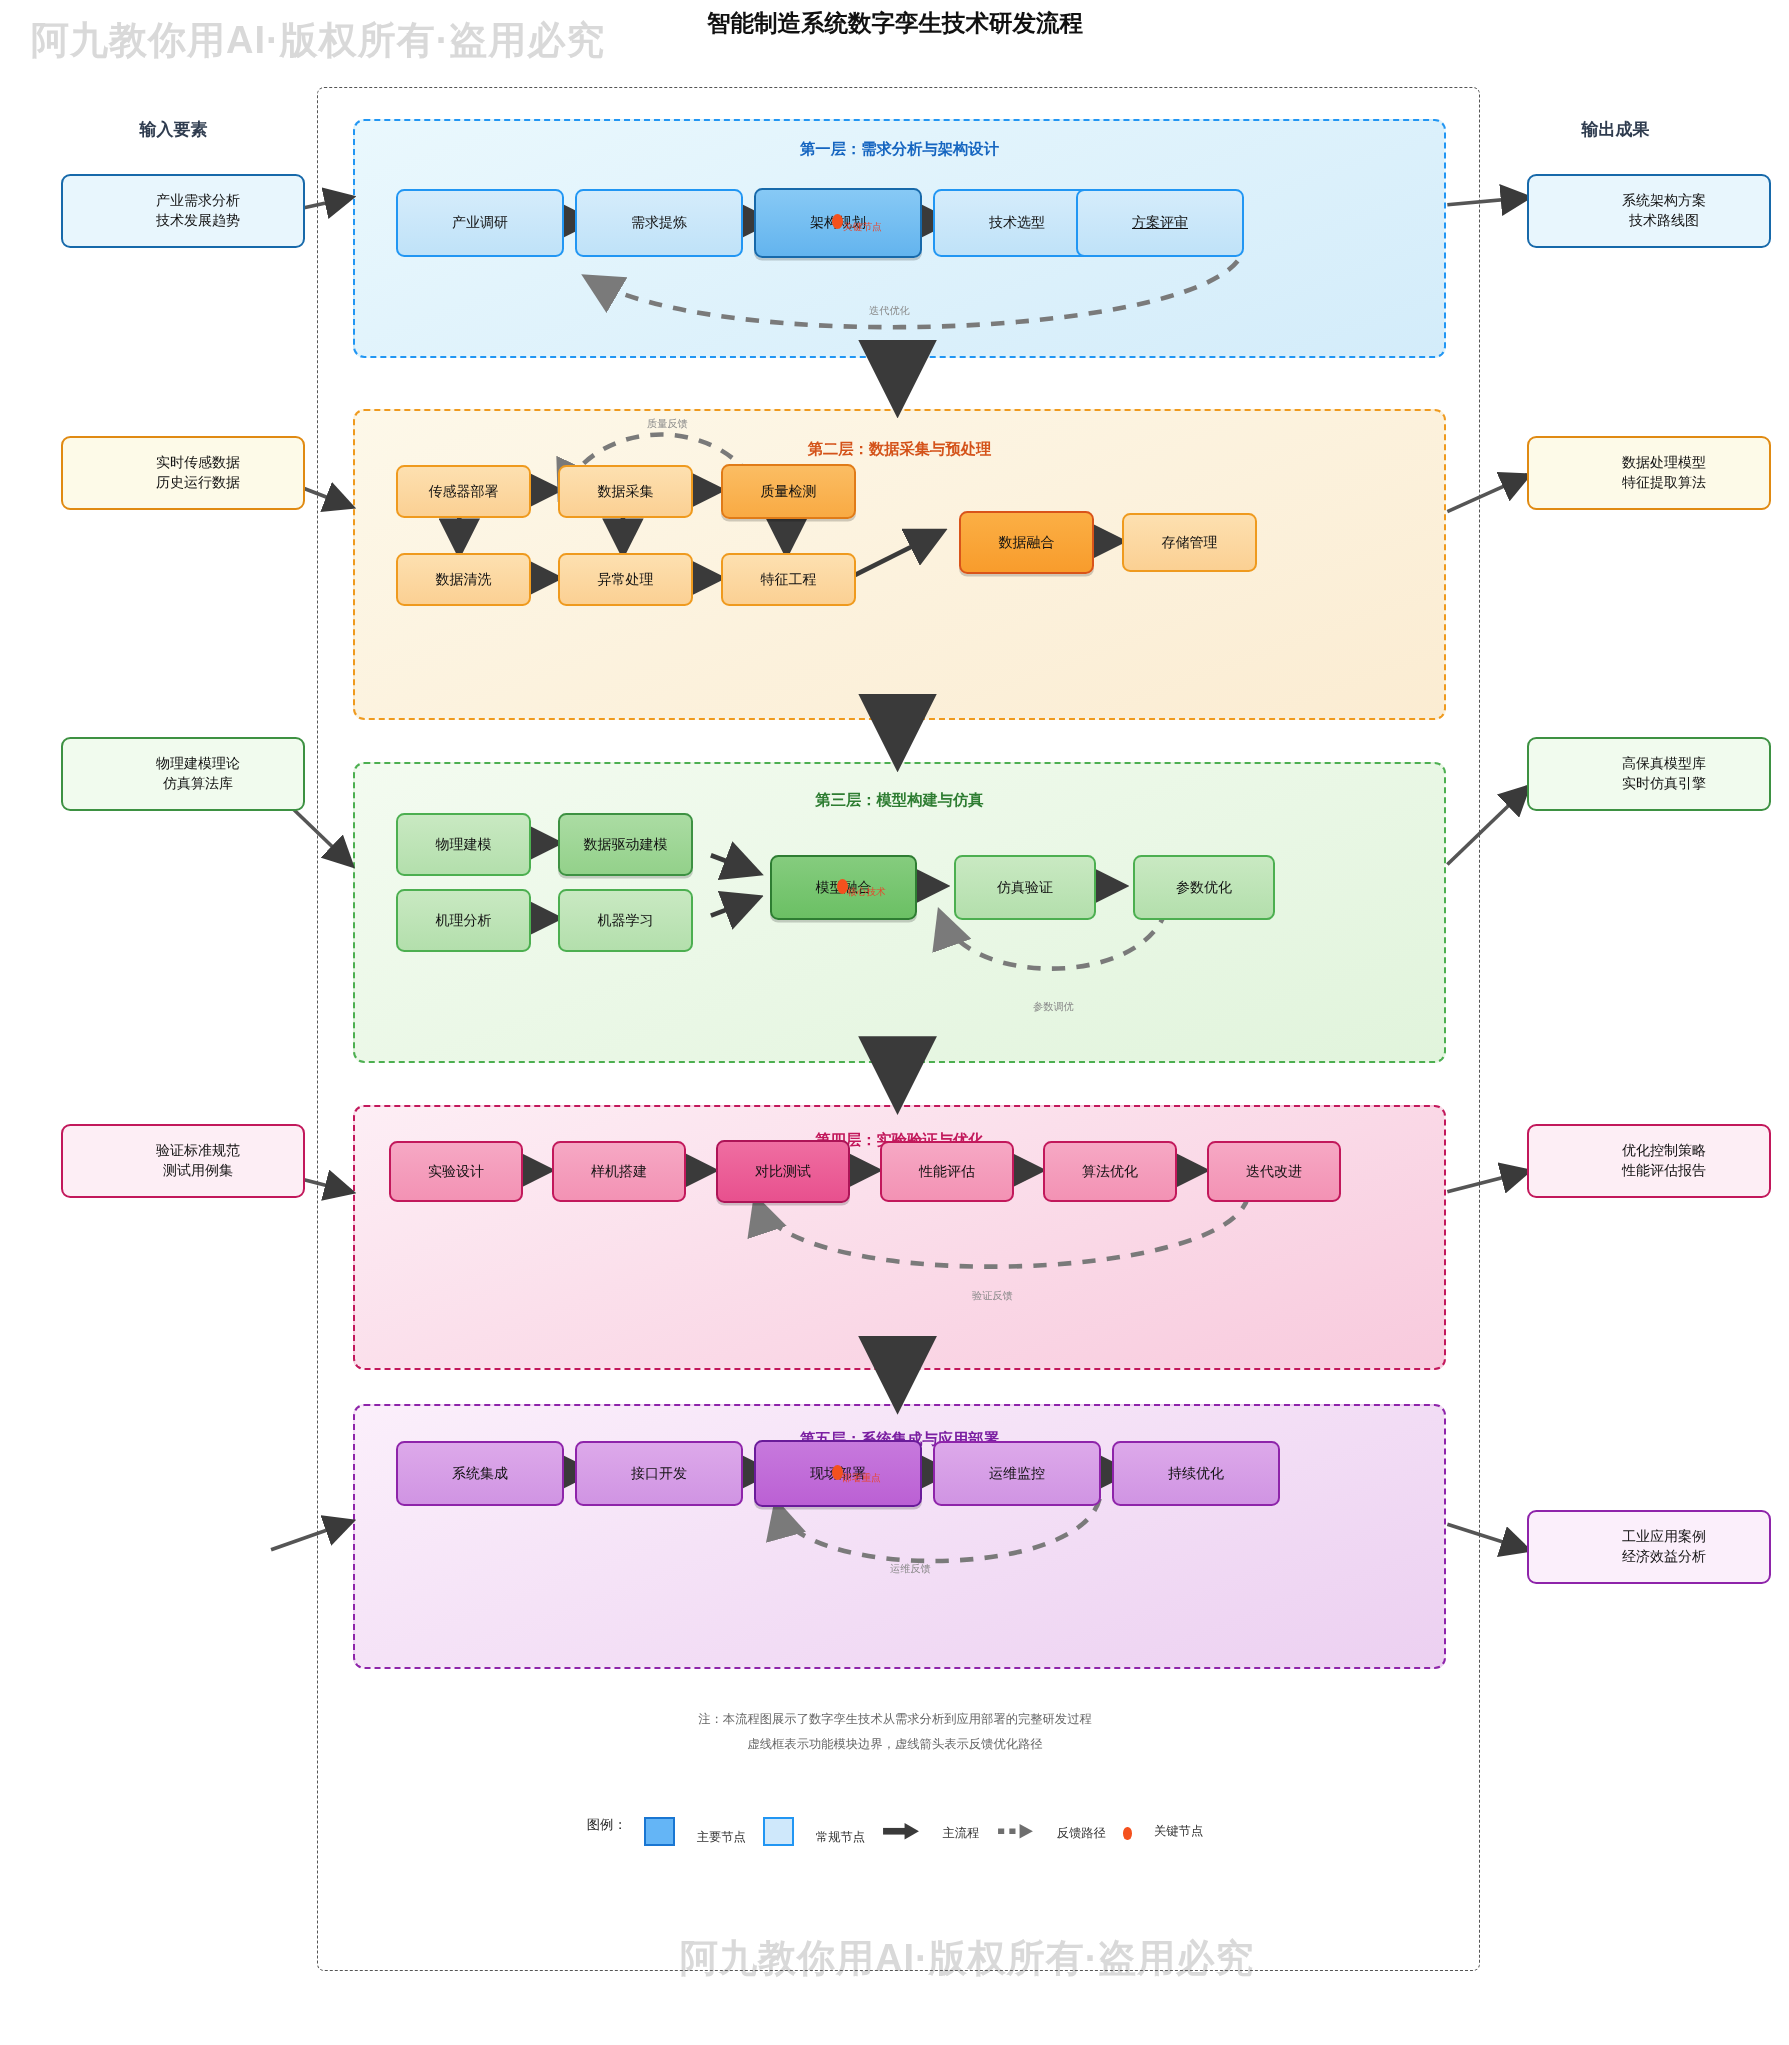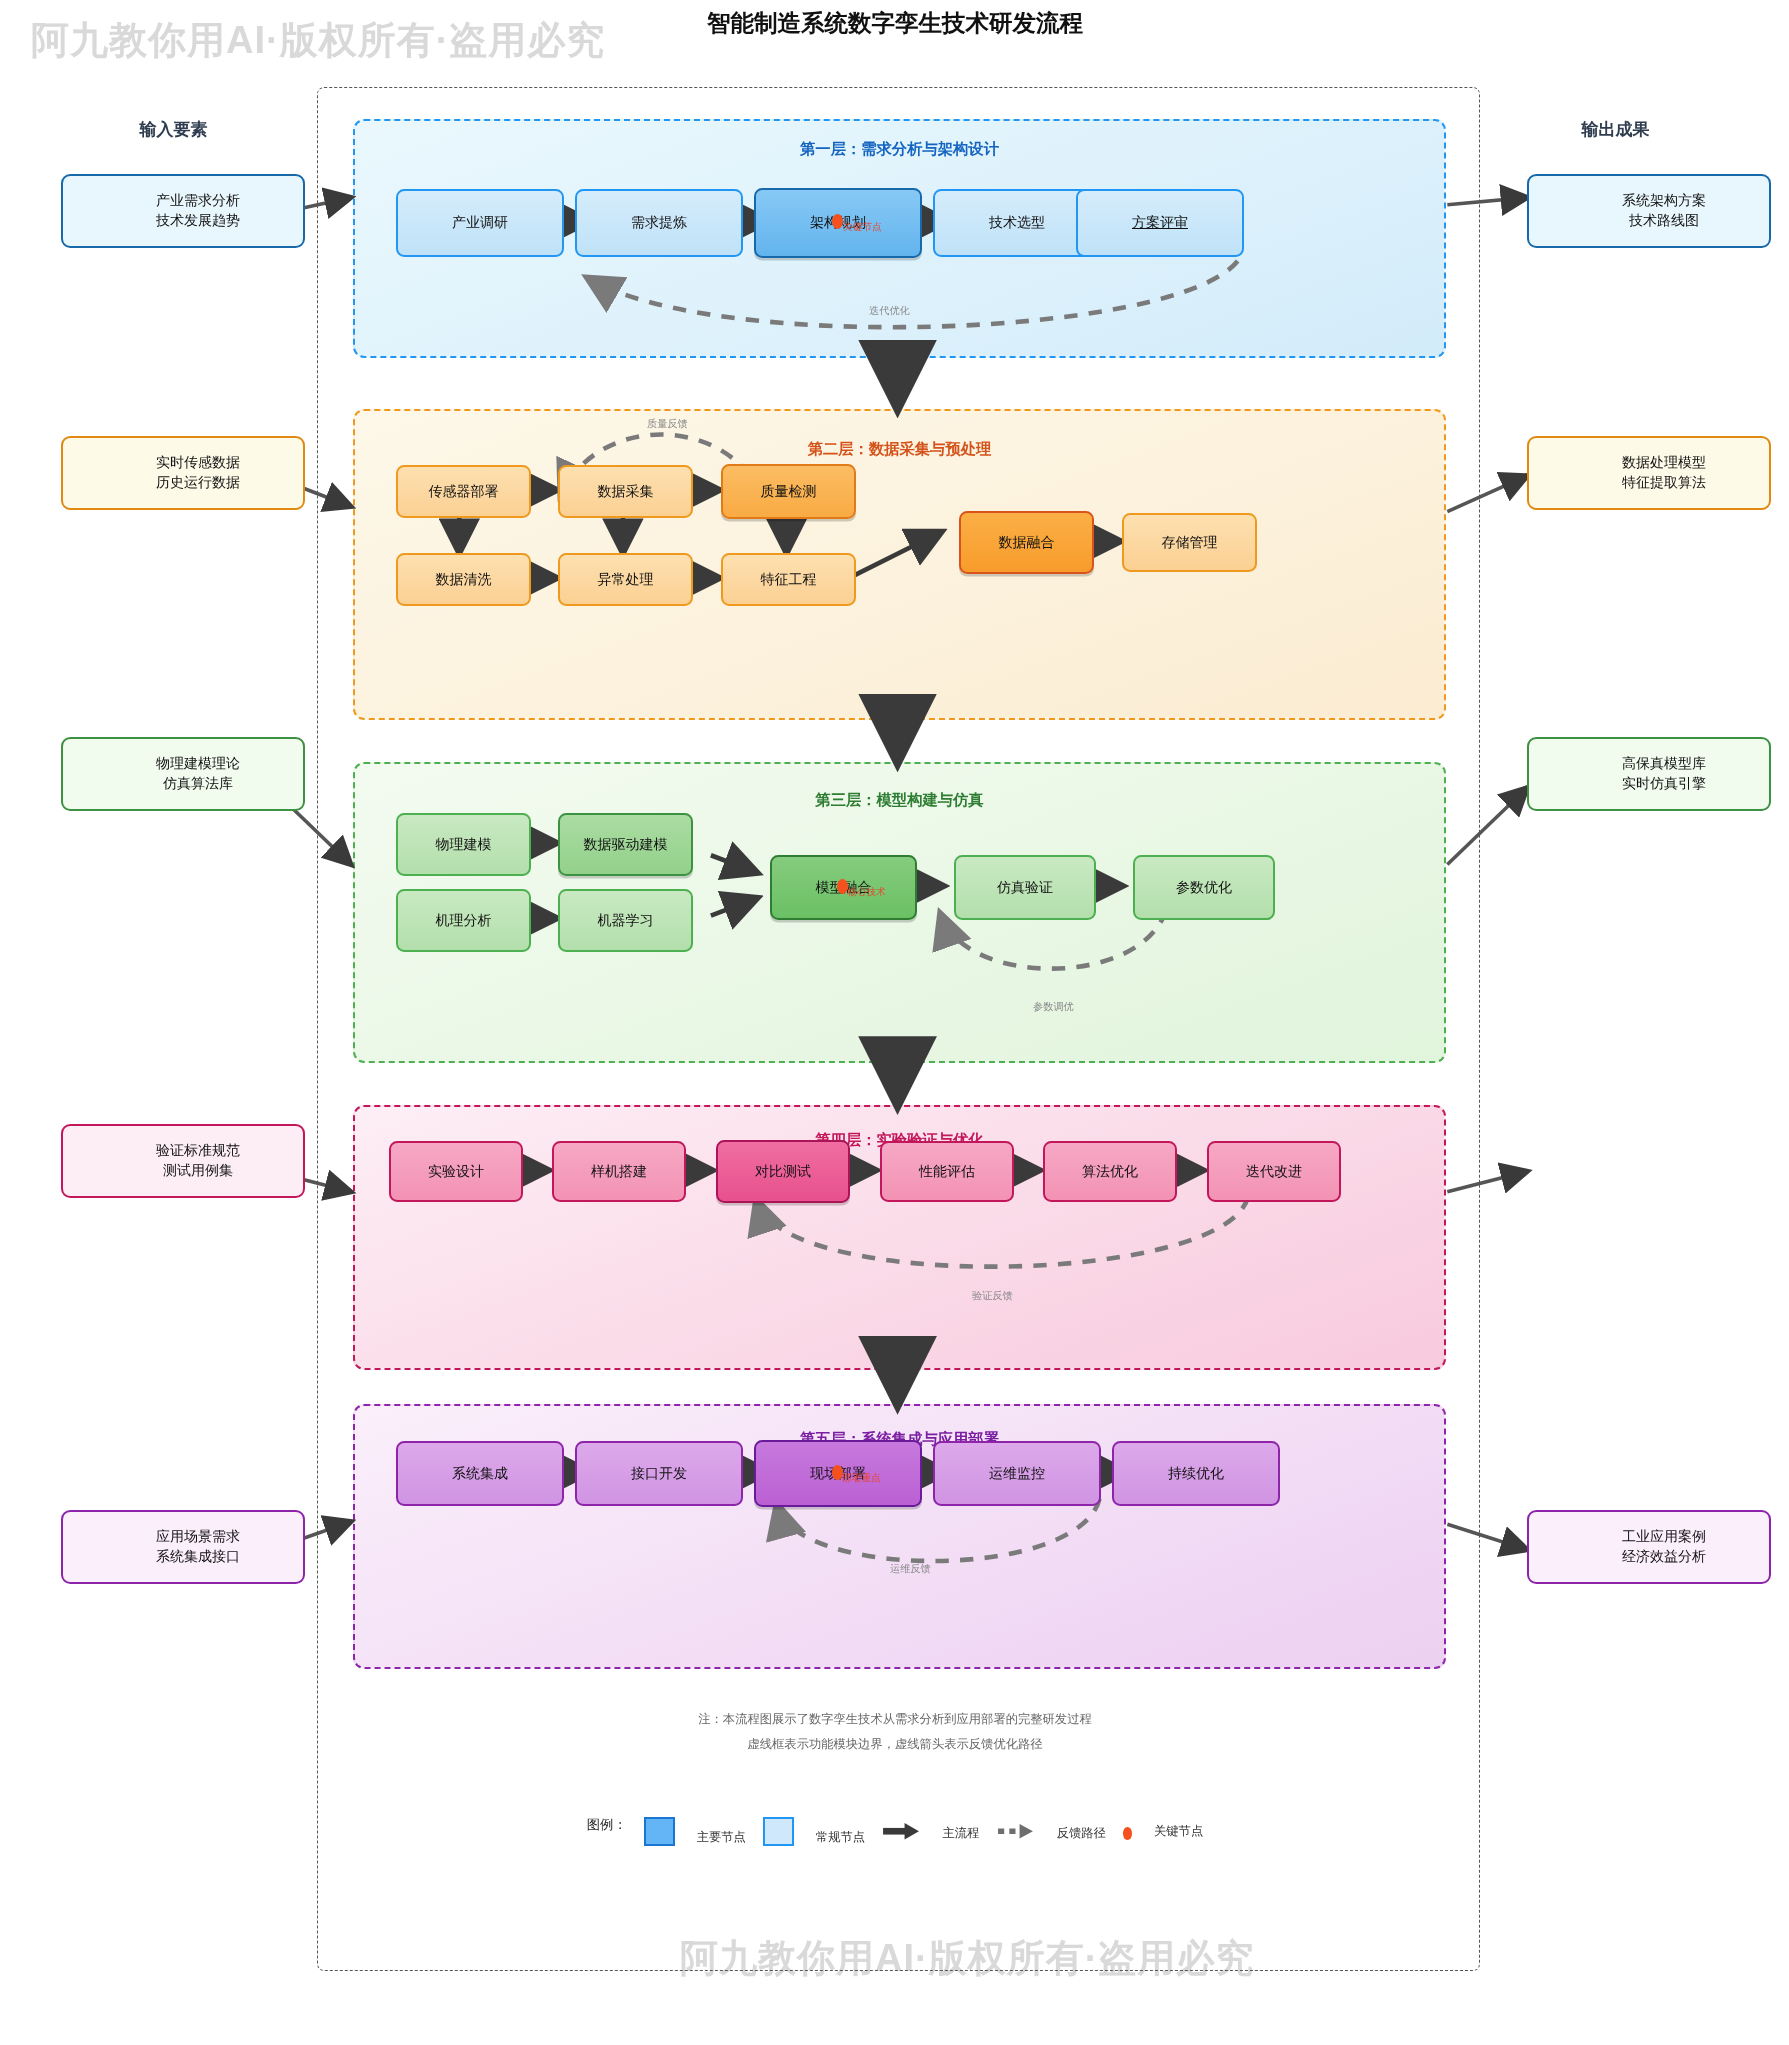--- a/index.html
+++ b/index.html
@@ -346,40 +346,40 @@
   <div class="io-box" style="left:61px;top:737px;width:210px;height:70px;background:#f1fbee;border-color:#3d9142;">
     <div>物理建模理论</div>
     <div>仿真算法库</div>
     </div>
 
   <div class="io-box" style="left:61px;top:1124px;width:210px;height:70px;background:#fdeef5;border-color:#c2185b;">
     <div>验证标准规范</div>
     <div>测试用例集</div>
     </div>
 
-  <div class="io-box" style="left:61px;top:1510px;width:210px;height:70px;background:#fbeffb;border-color:#8e24aa;">
-    <div>应用场景需求</div>
-    <div>系统集成接口</div>
-    </div>
 
   <div class="io-box" style="left:1527px;top:174px;width:210px;height:70px;background:#e8f6fd;border-color:#1769aa;">
     <div>系统架构方案</div>
     <div>技术路线图</div>
     </div>
 
   <div class="io-box" style="left:1527px;top:436px;width:210px;height:70px;background:#fdfae8;border-color:#e08a12;">
     <div>数据处理模型</div>
     <div>特征提取算法</div>
     </div>
 
   <div class="io-box" style="left:1527px;top:737px;width:210px;height:70px;background:#f1fbee;border-color:#3d9142;">
     <div>高保真模型库</div>
     <div>实时仿真引擎</div>
     </div>
 
+  <div class="io-box" style="left:1527px;top:1124px;width:210px;height:70px;background:#fdeef5;border-color:#c2185b;">
+    <div>优化控制策略</div>
+    <div>性能评估报告</div>
+    </div>
 
   <div class="io-box" style="left:1527px;top:1510px;width:210px;height:70px;background:#fbeffb;border-color:#8e24aa;">
     <div>工业应用案例</div>
     <div>经济效益分析</div>
     </div>
 
   <div class="note-line" style="top:1711px;">注：本流程图展示了数字孪生技术从需求分析到应用部署的完整研发过程</div>
   <div class="note-line" style="top:1736px;">虚线框表示功能模块边界，虚线箭头表示反馈优化路径</div>
 
   <div class="legend">

